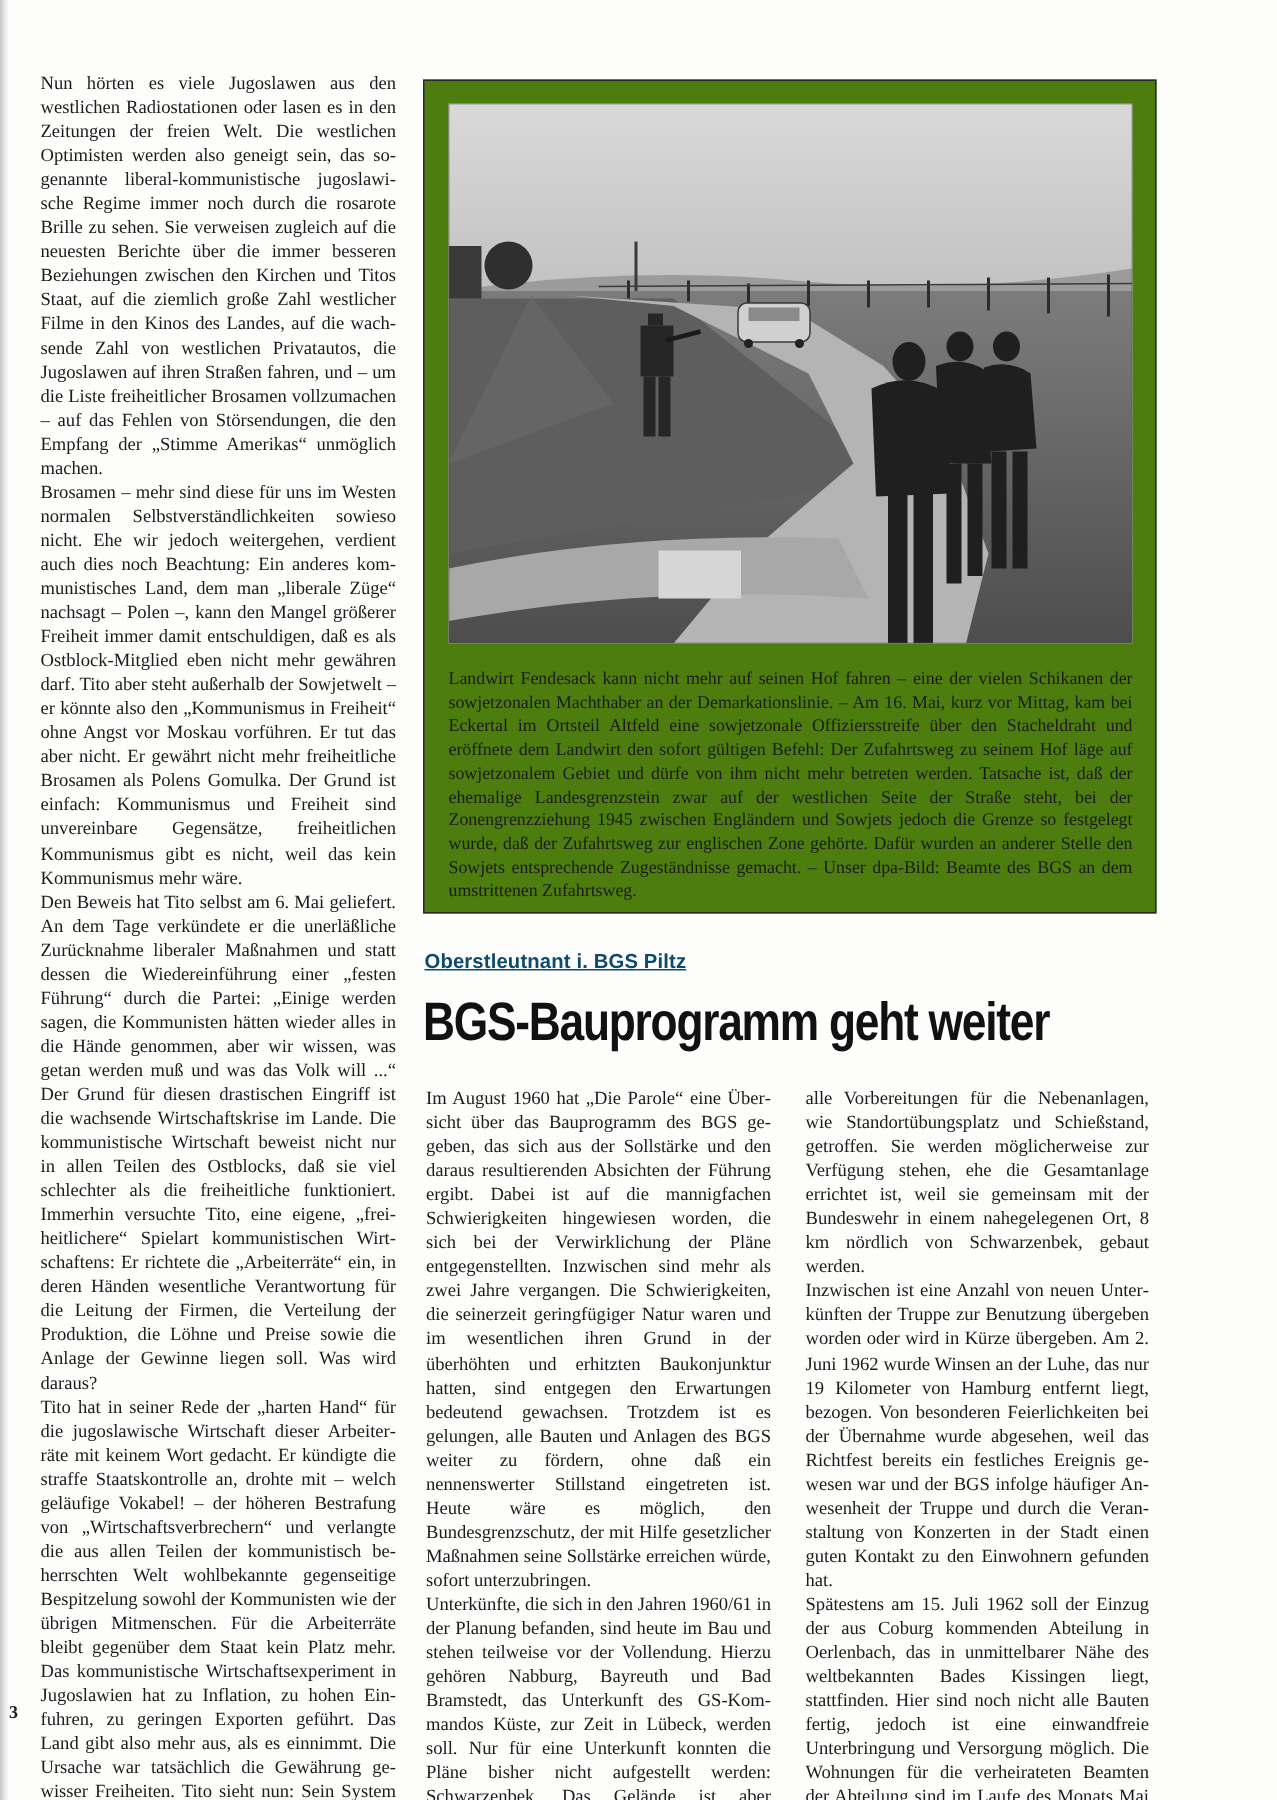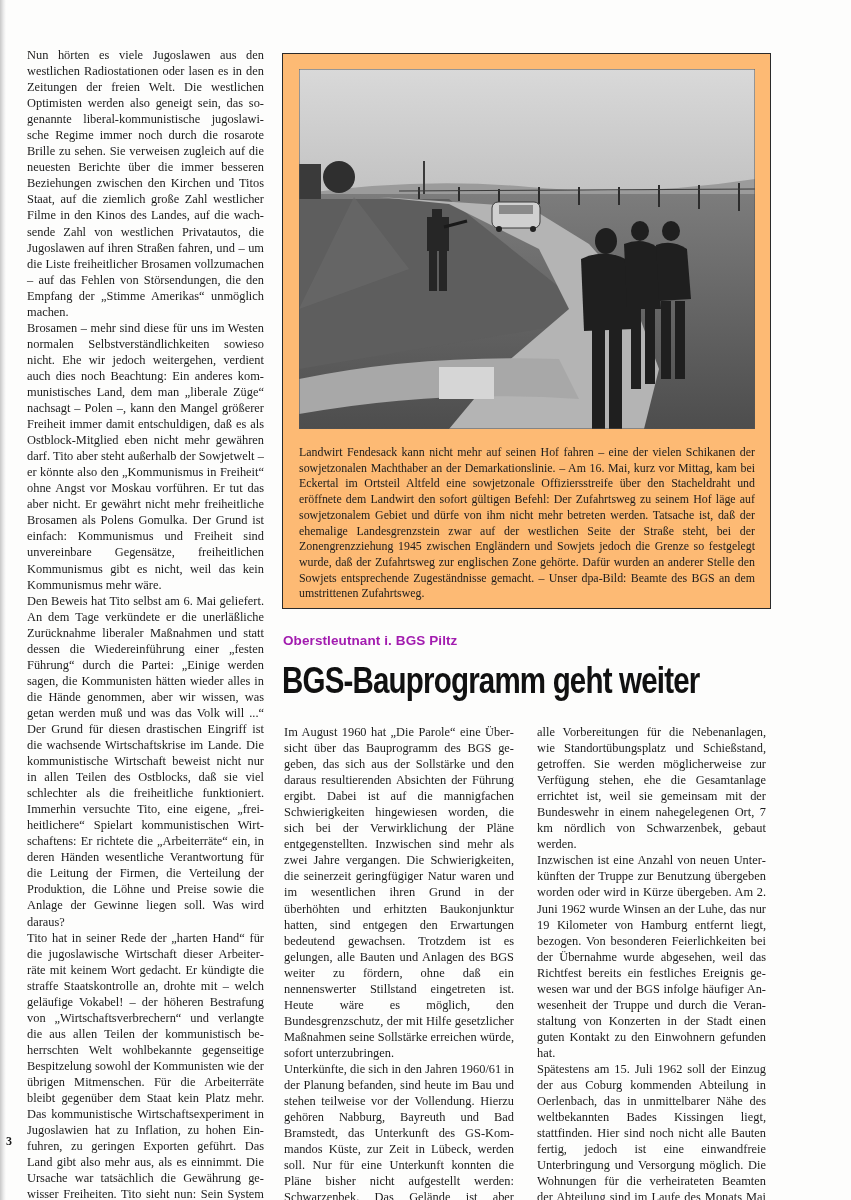--- a/index.html
+++ b/index.html
@@ -23,36 +23,36 @@
     #mid-col  { left: 284px; top: 724px; width: 230px; }
     #right-col{ left: 537px; top: 724px; width: 229px; }
 
     .page-number {
       position: absolute; left: 6px; top: 1134px;
       font-family: "Liberation Serif", serif; font-size: 12px; font-weight: bold;
     }
 
     .photo-frame {
       position: absolute; left: 282px; top: 53px; width: 489px; height: 556px;
-      border: 1.5px solid #2a2a2a; box-sizing: border-box; background: #fdba74;
+      border: 1.5px solid #2a2a2a; box-sizing: border-box; background: #4d7c0f;
     }
     .photo {
       position: absolute; left: 16px; top: 15px; width: 456px; height: 360px;
       overflow: hidden; background: #bdbdbd;
     }
     .caption {
       position: absolute; left: 16px; top: 391px; width: 456px;
       font-family: "Liberation Serif", serif; font-size: 11.9px; line-height: 15.7px;
       text-align: justify; color: #1b1b1b;
     }
 
     .byline {
       position: absolute; left: 283px; top: 633px;
       font-family: "Liberation Sans", "DejaVu Sans", sans-serif;
-      font-weight: bold; font-size: 13.5px; color: #a21caf; letter-spacing: 0.1px;
+      font-weight: bold; font-size: 13.5px; color: #0c4a6e; letter-spacing: 0.1px; text-decoration: underline;
     }
     .headline {
       position: absolute; left: 282px; top: 660px;
       font-family: "Liberation Sans", "DejaVu Sans", sans-serif;
       font-weight: bold; font-size: 36px; letter-spacing: -1px;
       color: #111; transform: scaleX(0.82); transform-origin: left top;
       white-space: nowrap;
     }
   </style>
 </head>
@@ -150,16 +150,16 @@
 
 <div class="byline">Oberstleutnant i. BGS Piltz</div>
 <div class="headline">BGS-Bauprogramm geht weiter</div>
 
 <div id="mid-col" class="col">
   <p>Im August 1960 hat „Die Parole“ eine Über­sicht über das Bauprogramm des BGS ge­geben, das sich aus der Sollstärke und den daraus resultierenden Absichten der Führung ergibt. Dabei ist auf die mannigfachen Schwie­rigkeiten hingewiesen worden, die sich bei der Verwirklichung der Pläne entgegenstellten. Inzwischen sind mehr als zwei Jahre ver­gangen. Die Schwierigkeiten, die seinerzeit geringfügiger Natur waren und im wesent­lichen ihren Grund in der überhöhten und er­hitzten Baukonjunktur hatten, sind entgegen den Erwartungen bedeutend gewachsen. Trotz­dem ist es gelungen, alle Bauten und Anlagen des BGS weiter zu fördern, ohne daß ein nennenswerter Stillstand eingetreten ist. Heute wäre es möglich, den Bundesgrenzschutz, der mit Hilfe gesetzlicher Maßnahmen seine Sollstärke erreichen würde, sofort unter­zubringen.</p>
   <p>Unterkünfte, die sich in den Jahren 1960/61 in der Planung befanden, sind heute im Bau und stehen teilweise vor der Vollendung. Hierzu gehören Nabburg, Bayreuth und Bad Bramstedt, das Unterkunft des GS-Kom­mandos Küste, zur Zeit in Lübeck, werden soll. Nur für eine Unterkunft konnten die Pläne bisher nicht aufgestellt werden: Schwar­zenbek. Das Gelände ist aber angekauft, die Vorverhandlungen über die Aufschließung des Baugrundes sind abgeschlossen; ebenso sind</p>
 </div>
 
 <div id="right-col" class="col">
-  <p>alle Vorbereitungen für die Nebenanlagen, wie Standortübungsplatz und Schießstand, ge­troffen. Sie werden möglicherweise zur Ver­fügung stehen, ehe die Gesamtanlage errichtet ist, weil sie gemeinsam mit der Bundeswehr in einem nahegelegenen Ort, 7 km nördlich von Schwarzenbek, gebaut werden.</p>
+  <p>alle Vorbereitungen für die Nebenanlagen, wie Standortübungsplatz und Schießstand, ge­troffen. Sie werden möglicherweise zur Ver­fügung stehen, ehe die Gesamtanlage errichtet ist, weil sie gemeinsam mit der Bundeswehr in einem nahegelegenen Ort, 8 km nördlich von Schwarzenbek, gebaut werden.</p>
   <p class="gap">Inzwischen ist eine Anzahl von neuen Unter­künften der Truppe zur Benutzung übergeben worden oder wird in Kürze übergeben. Am 2. Juni 1962 wurde Winsen an der Luhe, das nur 19 Kilometer von Hamburg entfernt liegt, bezogen. Von besonderen Feierlichkeiten bei der Übernahme wurde abgesehen, weil das Richtfest bereits ein festliches Ereignis ge­wesen war und der BGS infolge häufiger An­wesenheit der Truppe und durch die Veran­staltung von Konzerten in der Stadt einen guten Kontakt zu den Einwohnern gefunden hat.</p>
   <p>Spätestens am 15. Juli 1962 soll der Einzug der aus Coburg kommenden Abteilung in Oerlen­bach, das in unmittelbarer Nähe des welt­bekannten Bades Kissingen liegt, stattfinden. Hier sind noch nicht alle Bauten fertig, jedoch ist eine einwandfreie Unterbringung und Ver­sorgung möglich. Die Wohnungen für die verheirateten Beamten der Abteilung sind im Laufe des Monats Mai übernommen worden. Im Herbst, etwa am 1. Oktober 1962, wird</p>
 </div>
 
 </body></html>

